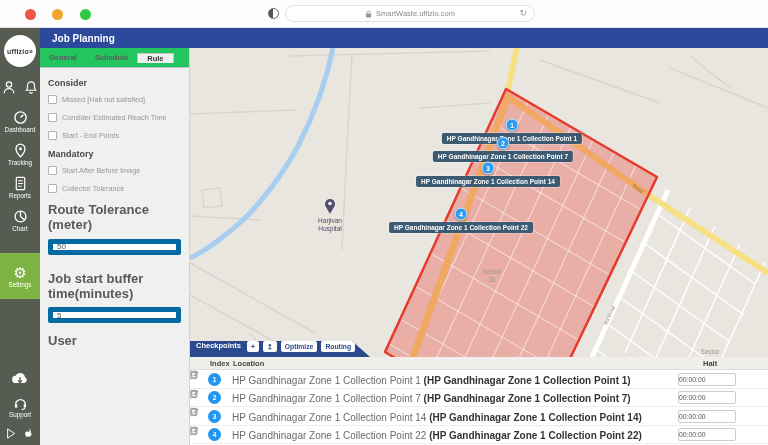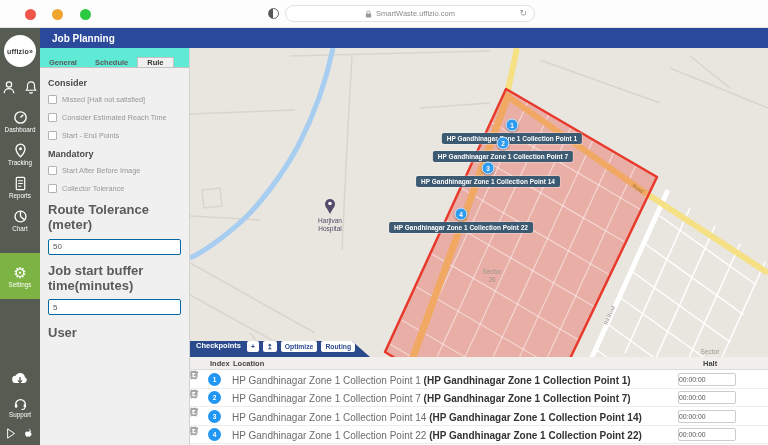--- a/index.html
+++ b/index.html
@@ -40,33 +40,33 @@
   .gear-glyph { font-size:15px; color:#fff; line-height:15px; }
 
   
   .titlebar { position:absolute; left:40px; top:28px; width:728px; height:20px;
     background:#2c4a9c; color:#fff; font-size:10px; font-weight:bold;
     display:flex; align-items:center; padding-left:12px; }
 
   
   .panel { position:absolute; left:40px; top:48px; width:150px; height:397px;
     background:#f0f0f0; border-right:1px solid #d2d2d2; }
-  .tabbar { height:20px; background:#5eead4; border-bottom:1px solid #c3c3c3;
-    display:flex; align-items:flex-end; }
+  .tabbar { height:20px; background:#22c55e; border-bottom:1px solid #c3c3c3;
+    display:flex; align-items:center; }
   .tab { padding:0 9px; display:flex; align-items:center; font-size:7.5px; font-weight:bold;
     color:#5a5a5a; cursor:pointer; }
   .tab.active { background:#f0f0f0; border:1px solid #c3c3c3; border-bottom:none; color:#333; }
   .panel-body { padding:7px 8px; }
   .sect-head { font-size:9px; font-weight:bold; color:#4a4a4a; margin:3px 0 7px 0; }
   .chk-row { display:flex; align-items:center; margin-bottom:9px; }
   .chk-box { width:9px; height:9px; background:#fff; border:1px solid #b2b2b2; border-radius:1px;
     margin-right:5px; flex:0 0 auto; }
   .chk-lbl { font-size:7.3px; color:#979797; }
   .fld-lbl { font-size:13px; font-weight:bold; color:#5a5a5a; margin:4px 0 3px 0; }
-  .fld-input { width:100%; height:16px; border:1px solid #0369a1; border-radius:2px; background:#fff;
+  .fld-input { width:100%; height:16px; border:5px solid #0369a1; border-radius:2px; background:#fff;
     font-size:8px; color:#555; padding:0 4px; font-family:"Liberation Sans", sans-serif; }
   .fld-input::placeholder { color:#aaa; }
 
   
   .map { position:absolute; left:190px; top:48px; width:578px; height:397px; background:#e9e6e0; }
   .map svg { position:absolute; left:0; top:0; z-index:0; }
   .marker-label { position:absolute; transform:translateX(-50%); z-index:2;
     background:#3c5a72; color:#fff; font-size:6.5px; font-weight:bold;
     padding:2px 5px; border-radius:2px; white-space:nowrap; box-shadow:0 0 0 1px rgba(255,255,255,.25); }
   .marker-dot { position:absolute; transform:translate(-50%,-50%); z-index:3;
@@ -224,21 +224,21 @@
       <div class="chk-row">
         <div class="chk-box"></div>
         <span class="chk-lbl">Start After Before Image</span>
       </div>
       <div class="chk-row">
         <div class="chk-box"></div>
         <span class="chk-lbl">Collector Tolerance</span>
       </div>
       <div class="fld-lbl">Route Tolerance (meter)</div>
       <input class="fld-input" value="50" style="">
-      <div class="fld-lbl" style="margin-top:8px">Job start buffer time(minutes)</div>
+      <div class="fld-lbl" style="margin-top:16px">Job start buffer time(minutes)</div>
       <input class="fld-input" value="5" style="">
       <div class="fld-lbl" style="margin-top:10px">User</div>
     </div>
   </div>
 
   <div class="map">
     <svg width="578" height="397" viewBox="0 0 578 397">
       <rect x="0" y="0" width="578" height="397" fill="#e9e6e0"></rect>
 
       <g stroke="#d8d5ce" stroke-width="1.5" fill="none">

